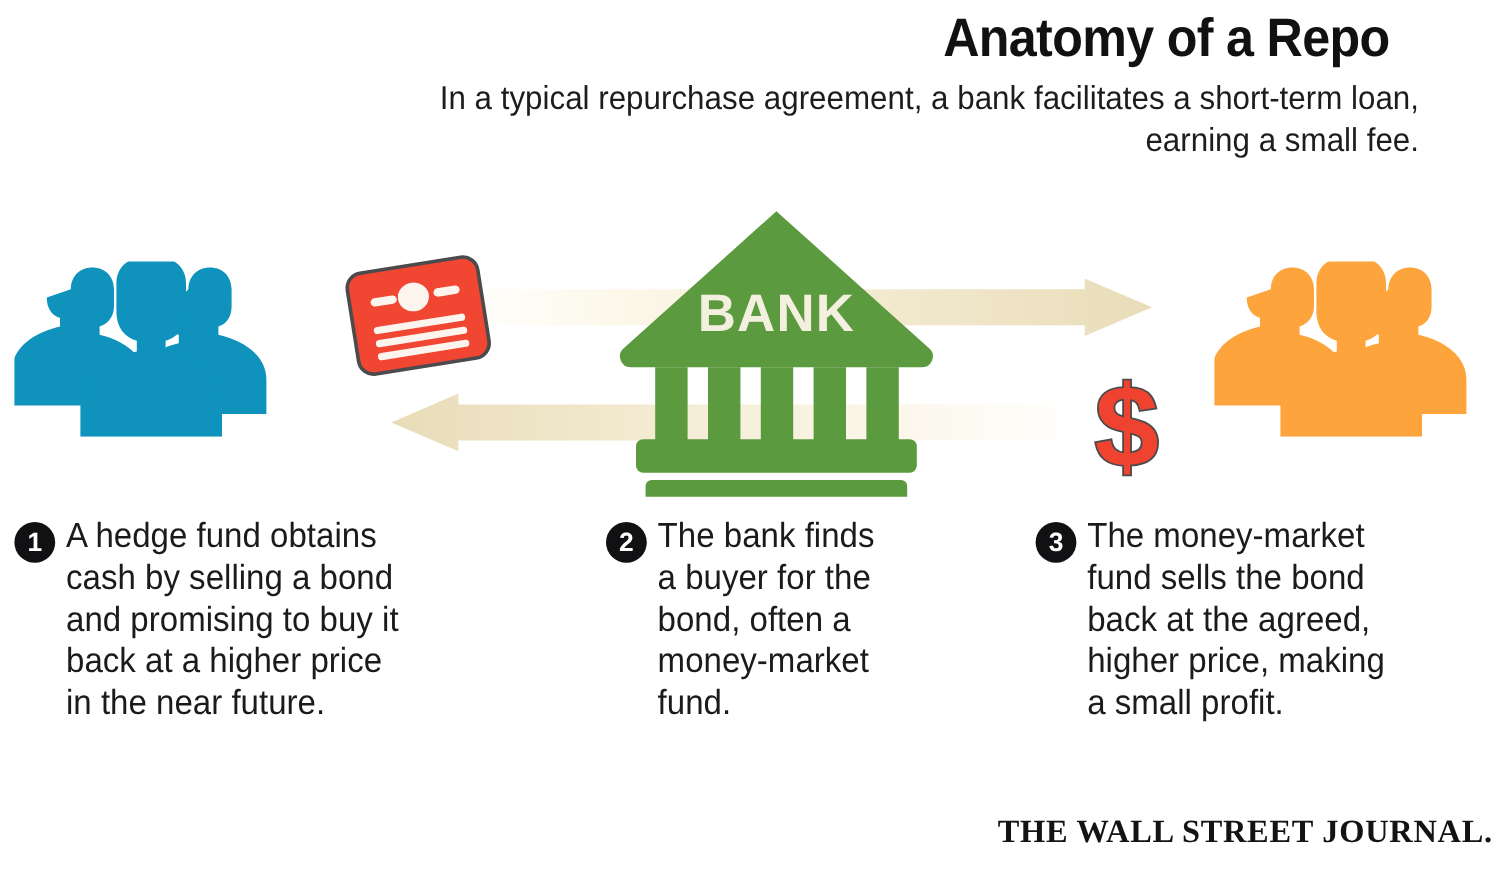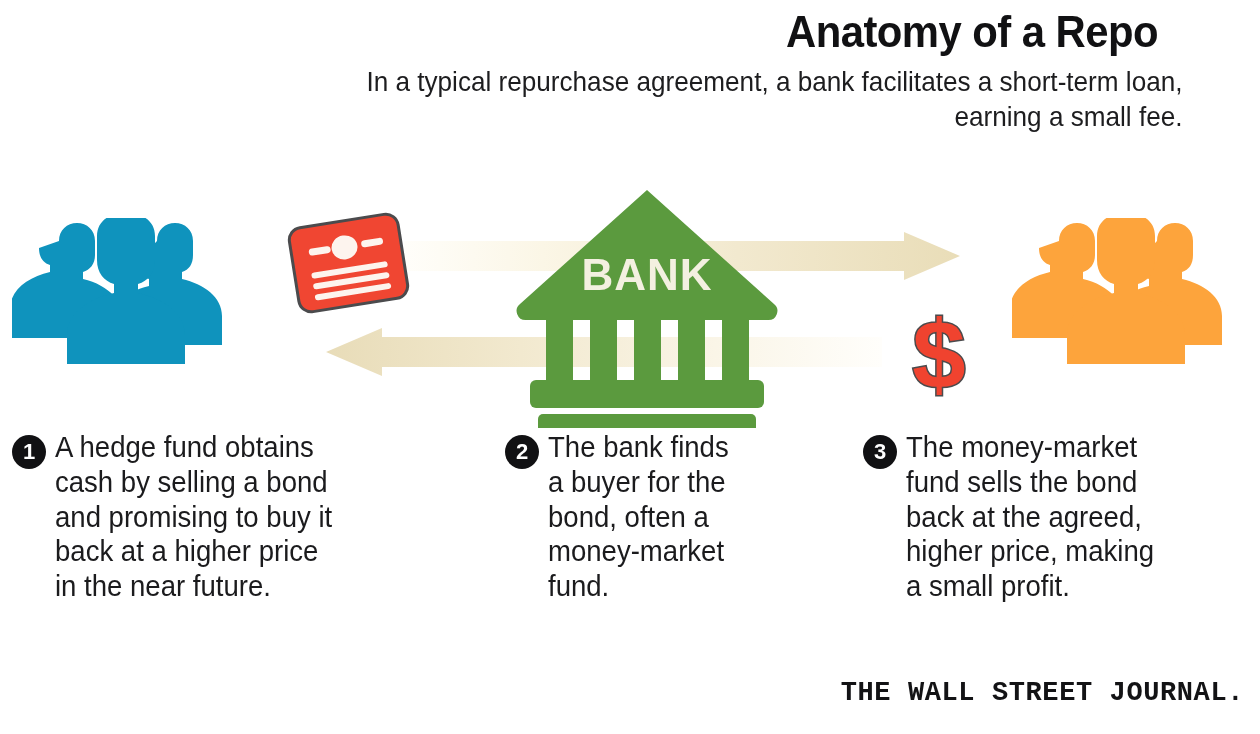--- a/index.html
+++ b/index.html
@@ -81,21 +81,21 @@
     width: 115px;
     height: 90px;
     transform: rotate(-9deg);
   }
   .bond-card svg { display: block; width: 100%; height: 100%; }
 
   
   .bank {
     position: absolute;
     left: 516px;
-    top: 18px;
+    top: 4px;
     width: 262px;
     height: 240px;
     text-decoration: underline;
   }
   .bank svg { display: block; width: 100%; height: 100%; }
 
   
   .dollar {
     position: absolute;
     left: 903px;
@@ -146,21 +146,21 @@
     transform: scaleX(0.95);
     transform-origin: left top;
   }
   .step-text .ln { display: block; white-space: nowrap; }
 
   
   .wsj {
     position: absolute;
     right: 16px;
     top: 678px;
-    font-family: Liberation Mono, monospace;
+    font-family: Liberation Serif, serif;
     font-weight: bold;
     font-size: 27px;
     letter-spacing: 0.6px;
     color: #131315;
     white-space: nowrap;
     transform: scaleX(1.0);
     transform-origin: right center;
   }
 </style>
 </head>

